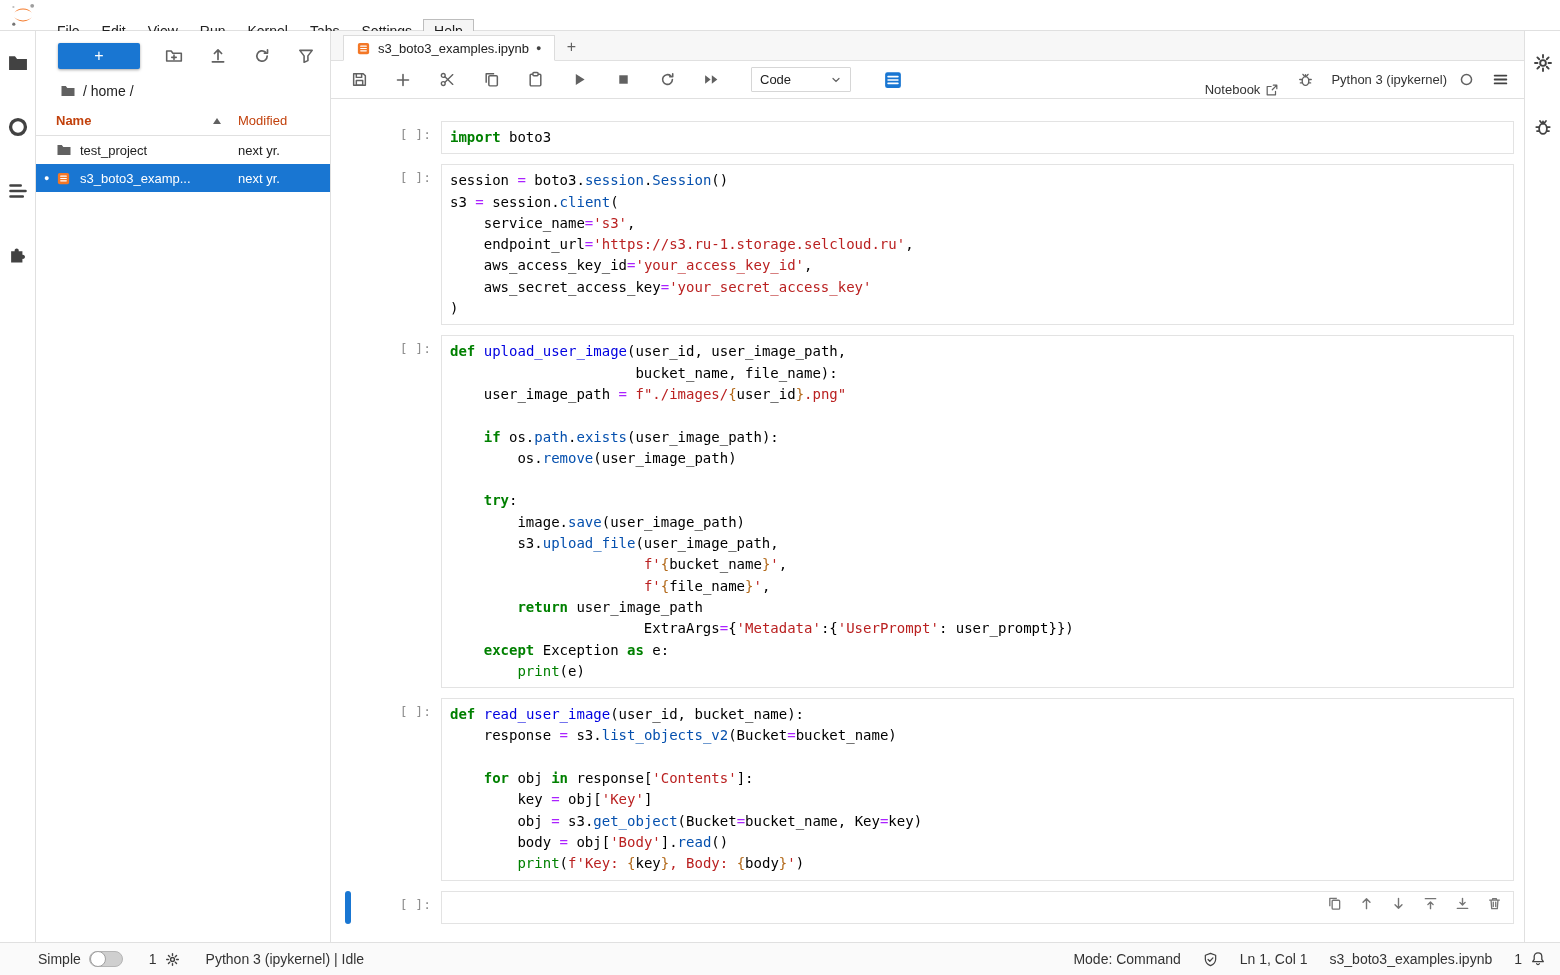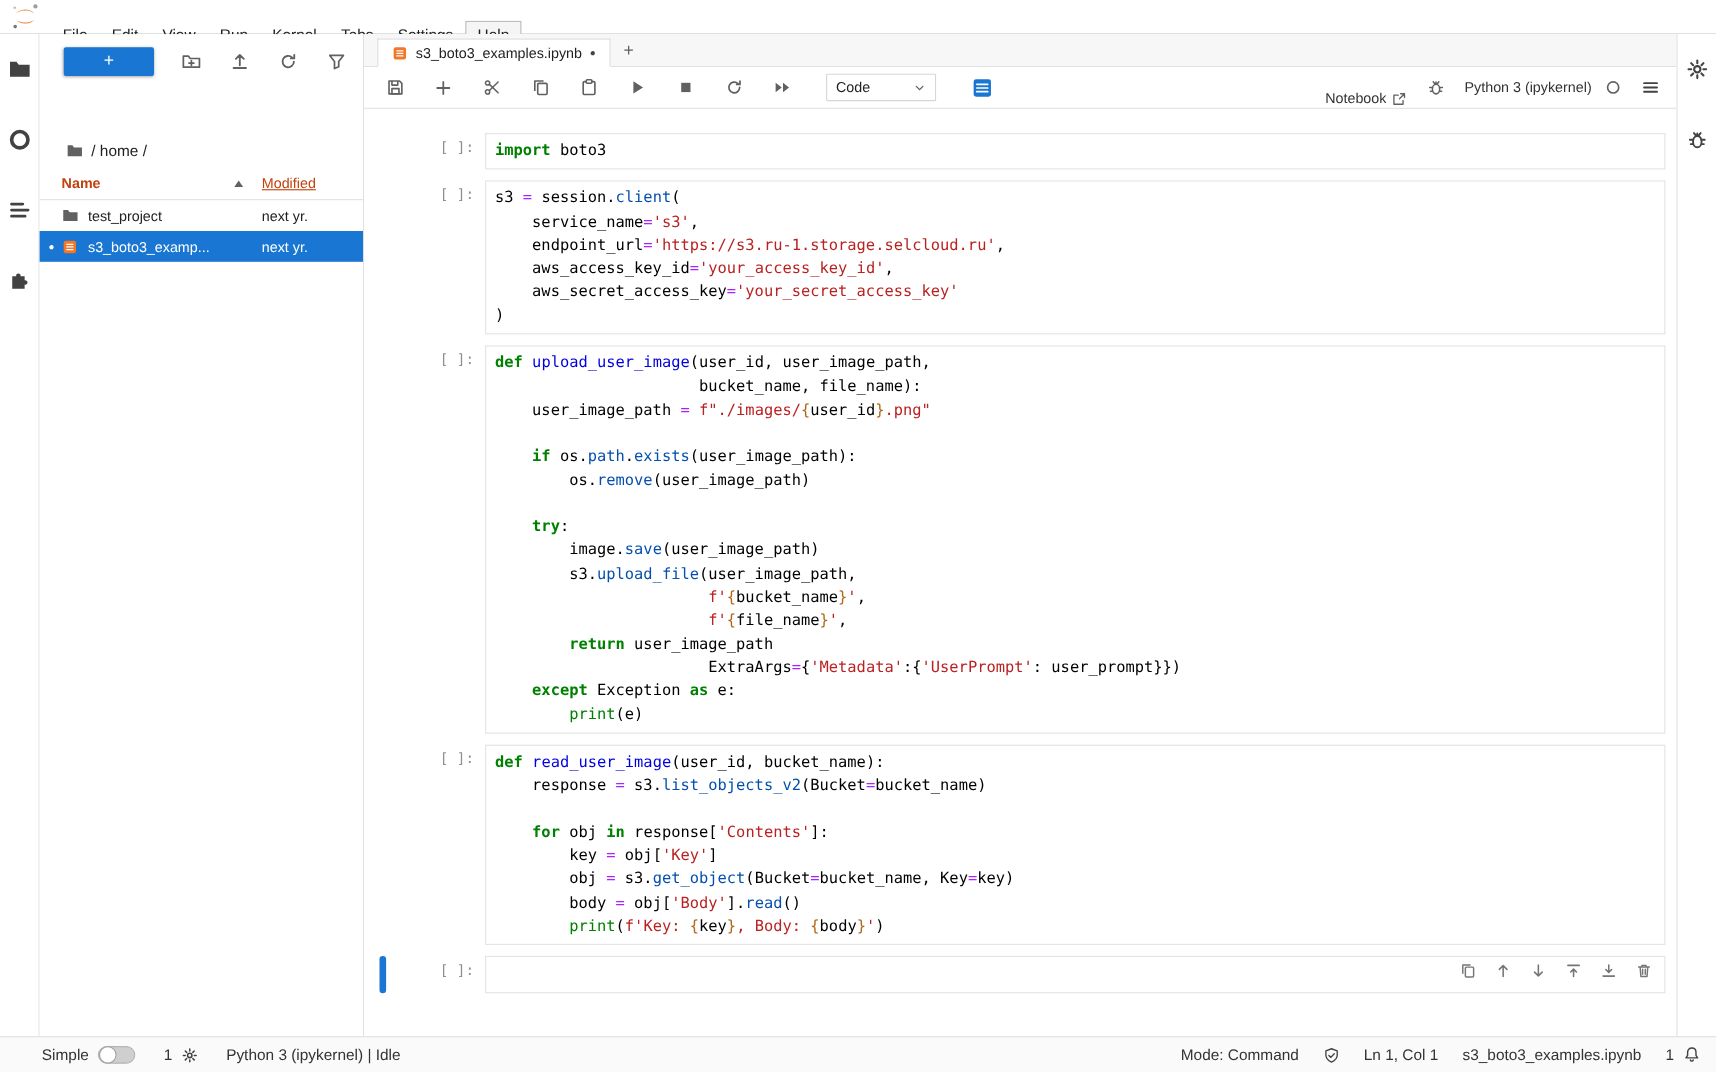--- a/index.html
+++ b/index.html
@@ -22,26 +22,26 @@
   .act-btn { width:24px; height:24px; display:flex; align-items:center; justify-content:center; }
 
   
   .filebrowser { width:295px; flex:0 0 auto; border-right:1px solid #e0e0e0; background:#fff;
     display:flex; flex-direction:column; }
   .fb-toolbar { display:flex; align-items:center; padding:12px 14px 6px 22px; gap:24px; }
   .new-btn { width:82px; height:26px; background:#1976d2; border-radius:2px; color:#fff;
     font-size:16px; display:flex; align-items:center; justify-content:center;
     box-shadow:0 1px 3px rgba(0,0,0,.35); }
   .fb-tb-icon { width:20px; height:20px; display:flex; align-items:center; justify-content:center; }
-  .fb-breadcrumb { display:flex; align-items:center; gap:7px; padding:8px 14px 10px 24px; font-size:14px;margin-top:46px; }
+  .fb-breadcrumb { display:flex; align-items:center; gap:7px; padding:8px 14px 10px 24px; font-size:14px; }
   .fb-header { display:flex; align-items:center; border-bottom:1px solid #e0e0e0;
     padding:4px 14px 7px 20px; font-size:13px; color:#c2410c; }
   .fb-h-name { flex:1; display:flex; align-items:center; font-weight:700; font-weight:600; }
   .fb-h-name .caret { margin-left:auto; margin-right:16px; }
-  .fb-h-mod { width:78px;text-decoration:underline; }
+  .fb-h-mod { width:78px; }
   .fb-row { display:flex; align-items:center; height:28px; padding:0 14px 0 8px; font-size:13px; cursor:default; }
   .fb-row .dot { width:12px; font-size:9px; color:transparent; }
   .fb-row.selected { background:#1976d2; color:#fff; }
   .fb-row.selected .dot { color:#fff; }
   .fb-row .fb-icon { width:20px; height:16px; display:flex; align-items:center; margin-right:4px; }
   .fb-row .fb-name { flex:1; white-space:nowrap; overflow:hidden; }
   .fb-row .fb-mod { width:78px; }
 
   
   .main { flex:1; min-width:0; display:flex; flex-direction:column; background:#fff; }
@@ -335,20 +335,21 @@
               <div class="collapser"></div>
               <div class="prompt">[ ]:</div>
               <div class="editor">
                 <div class="cm-line"><span class="tk-k">import</span><span class="tk-t"> boto3</span></div>
               </div>
             </div>
             <div class="cell">
               <div class="collapser"></div>
               <div class="prompt">[ ]:</div>
               <div class="editor">
+                <div class="cm-line"><span class="tk-t">session </span><span class="tk-o">=</span><span class="tk-t"> boto3.</span><span class="tk-p">session</span><span class="tk-t">.</span><span class="tk-p">Session</span><span class="tk-t">()</span></div>
                 <div class="cm-line"><span class="tk-t">s3 </span><span class="tk-o">=</span><span class="tk-t"> session.</span><span class="tk-p">client</span><span class="tk-t">(</span></div>
                 <div class="cm-line"><span class="tk-t">    service_name</span><span class="tk-o">=</span><span class="tk-s">'s3'</span><span class="tk-t">,</span></div>
                 <div class="cm-line"><span class="tk-t">    endpoint_url</span><span class="tk-o">=</span><span class="tk-s">'https://s3.ru-1.storage.selcloud.ru'</span><span class="tk-t">,</span></div>
                 <div class="cm-line"><span class="tk-t">    aws_access_key_id</span><span class="tk-o">=</span><span class="tk-s">'your_access_key_id'</span><span class="tk-t">,</span></div>
                 <div class="cm-line"><span class="tk-t">    aws_secret_access_key</span><span class="tk-o">=</span><span class="tk-s">'your_secret_access_key'</span></div>
                 <div class="cm-line"><span class="tk-t">)</span></div>
               </div>
             </div>
             <div class="cell">
               <div class="collapser"></div>

